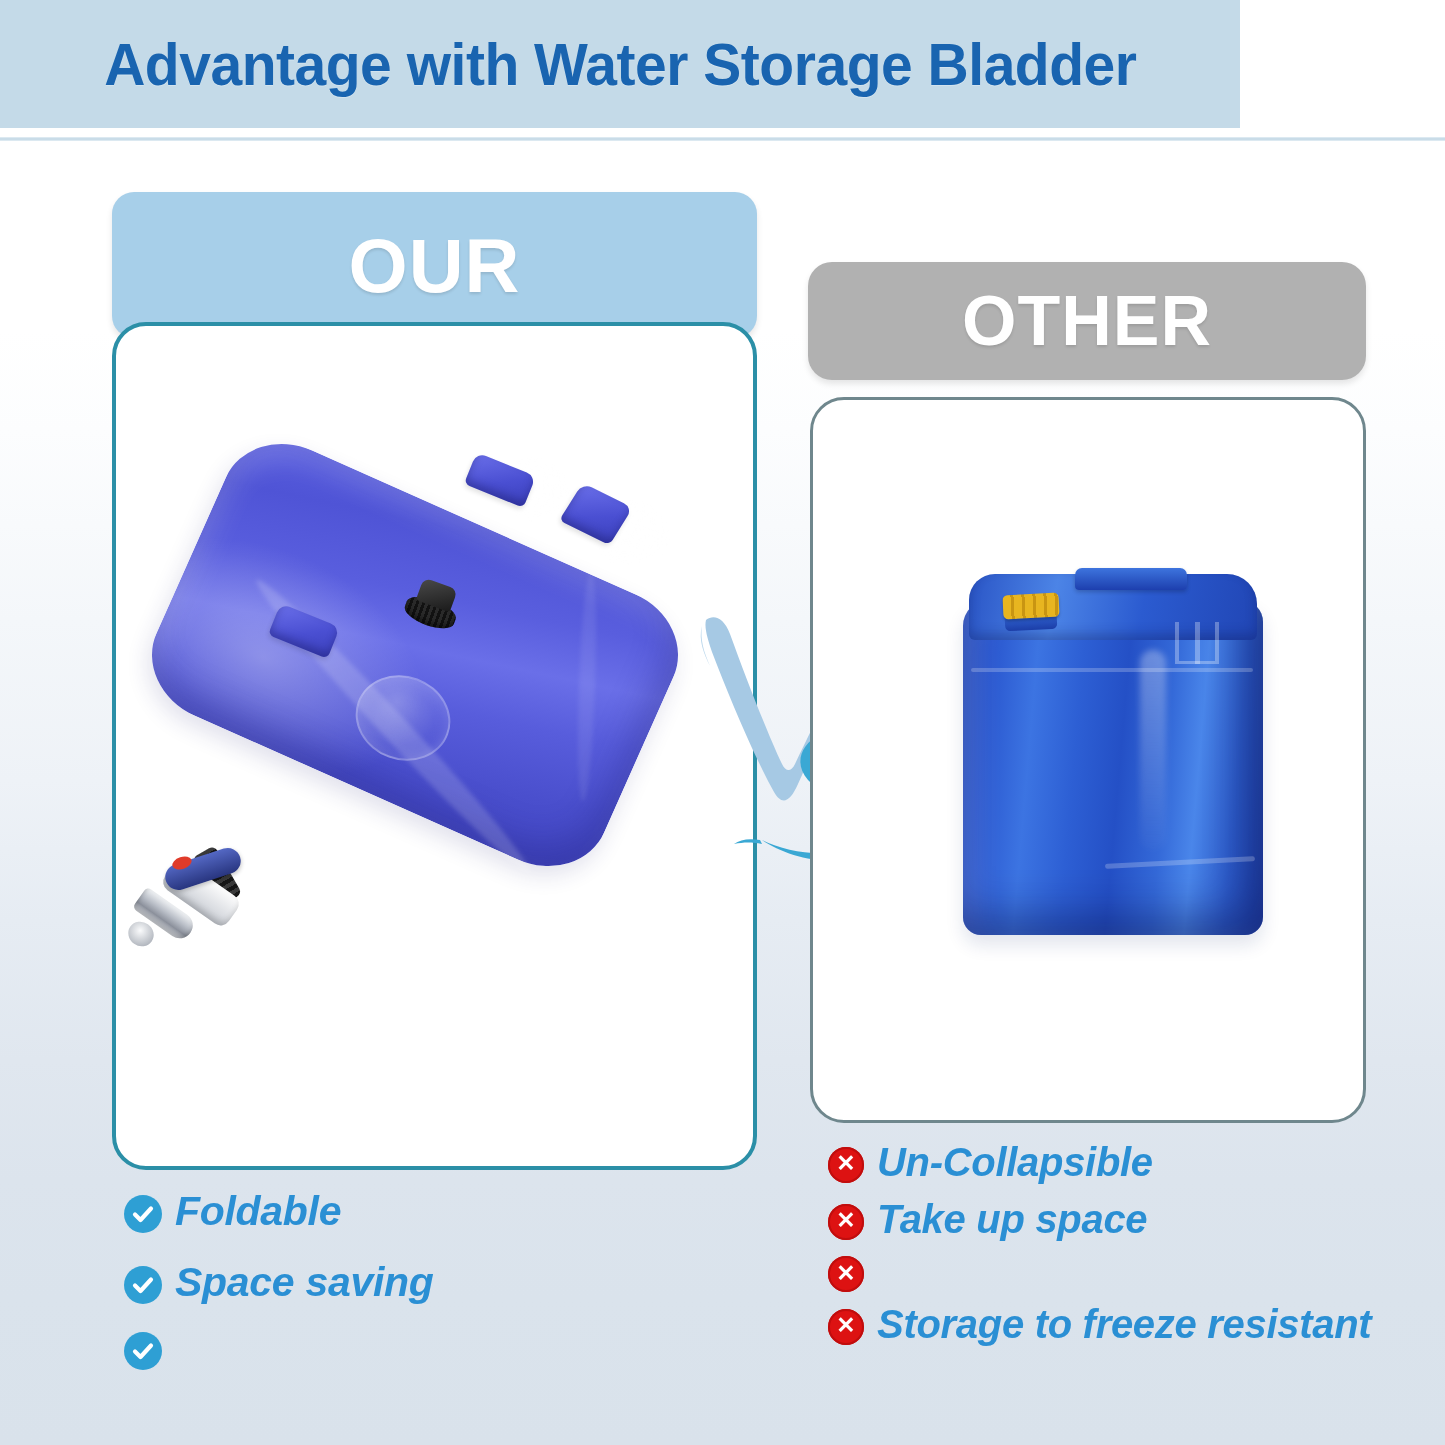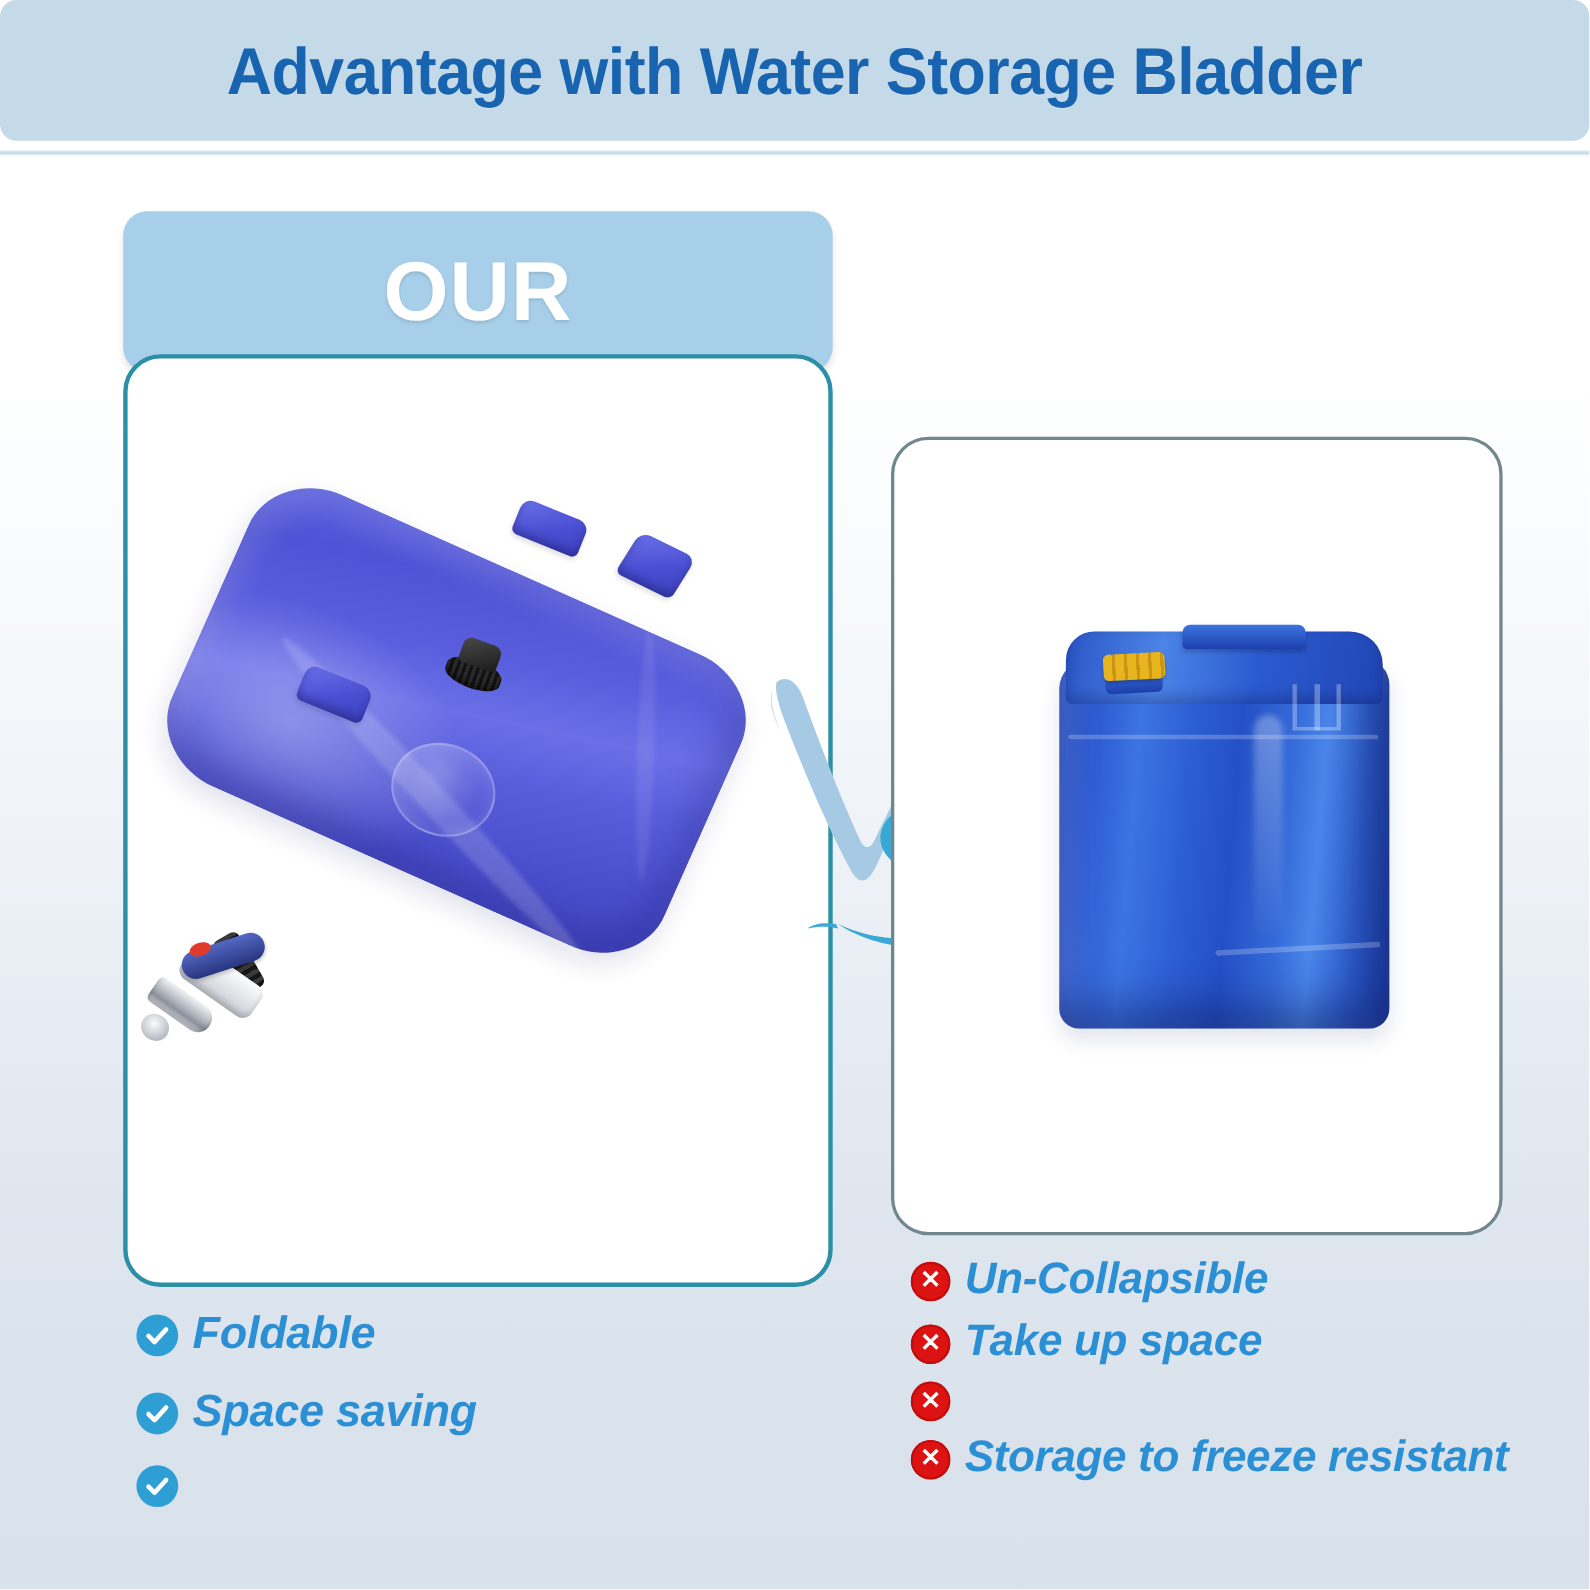--- a/index.html
+++ b/index.html
@@ -16,23 +16,23 @@
       #ffffff 0px, #ffffff 330px,
       #fcfdfe 430px, #f4f7fa 620px,
       #eef2f7 780px, #e6ecf3 920px,
       #e0e7ef 1060px, #dce4ed 1180px,
       #dae3ec 1300px, #d9e2eb 1445px);
   }
 
   
   .header-band {
     position:absolute; left:0; top:0;
-    width:1445px; height:128px;
+    width:1240px; height:128px;
     background:#c4dae8;
-    display:flex; align-items:center; justify-content:center;border-radius:15px;
+    display:flex; align-items:center; justify-content:center;
   }
   .header-title {
     font-size:60px;
     font-weight:bold;
     color:#1964b0;
     letter-spacing:-0.5px;
     transform:scaleX(0.95);
     white-space:nowrap;
     text-shadow:0 1px 0 rgba(255,255,255,0.25);
   }
@@ -349,20 +349,23 @@
 
   <div class="header-band">
     <div class="header-title">Advantage with Water Storage Bladder</div>
   </div>
   <div class="header-rule"></div>
 
   <div class="badge badge-our">
     <span>OUR</span>
   </div>
 
+  <div class="badge badge-other">
+    <span>OTHER</span>
+  </div>
 
   <div class="card card-our"></div>
 
   <div class="bladder-wrap">
     <div class="bladder-body">
       <div class="bladder-seam seam-a"></div>
       <div class="bladder-seam seam-b"></div>
     </div>
     <div class="patch p1"></div>
     <div class="patch p2"></div>

